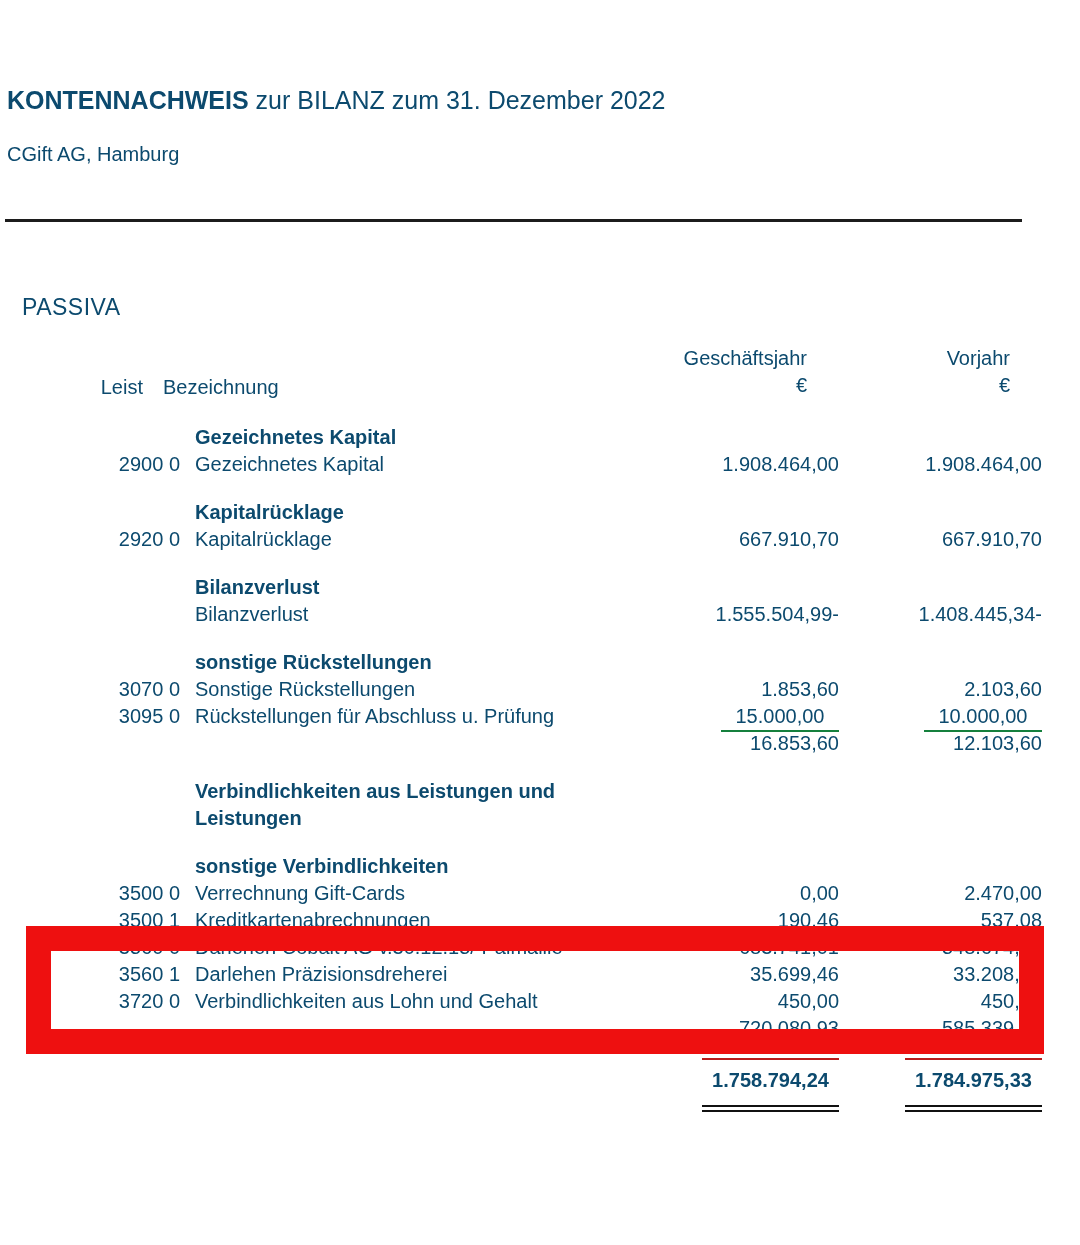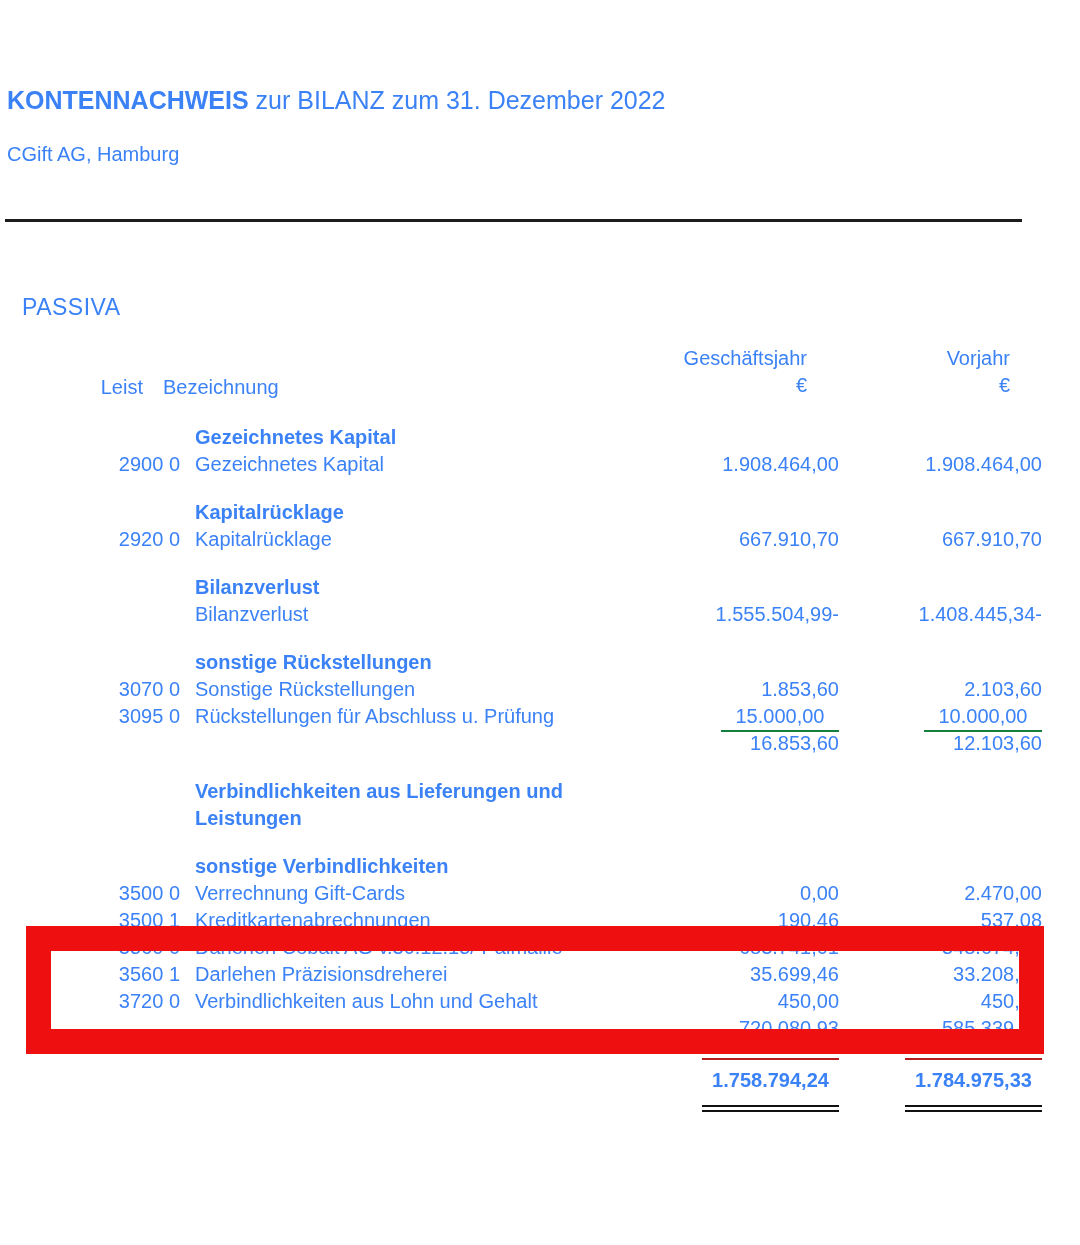--- a/index.html
+++ b/index.html
@@ -1,18 +1,18 @@
 <!DOCTYPE html>
 <html><head>
 <meta charset="utf-8">
 <style>
   html,body{margin:0;padding:0;background:#ffffff;}
   .page{
     position:relative;width:1080px;height:1245px;background:#ffffff;
-    font-family:"Liberation Sans",sans-serif;color:#3b82f6;overflow:hidden;
+    font-family:"Liberation Sans",sans-serif;color:#0c4a6e;overflow:hidden;
   }
   .abs{position:absolute;}
   
   .doc-title{left:7px;top:86px;font-size:25px;white-space:pre;}
   .doc-title .tb{font-weight:bold;}
   .company{left:7px;top:143px;font-size:20px;}
   .top-rule{left:5px;top:219px;width:1017px;height:3px;background:#1c1c1c;}
   .section-heading{left:22px;top:294px;font-size:23px;letter-spacing:0.5px;}
   
   .col-headers{left:0;top:347px;width:1080px;height:56px;font-size:20px;}
@@ -121,21 +121,21 @@
       <span class="v2 ul">10.000,00</span>
     </div>
     <div class="row">
       <span class="v1">16.853,60</span>
       <span class="v2">12.103,60</span>
     </div>
 
     <div class="sp"></div>
 
     <div class="row group">
-        <span class="name">Verbindlichkeiten aus Lieferungen und</span>
+        <span class="name">Verbindlichkeiten aus Leistungen und</span>
       </div>
     <div class="row group">
         <span class="name">Leistungen</span>
       </div>
 
     <div class="sp"></div>
 
     <div class="row group">
         <span class="name">sonstige Verbindlichkeiten</span>
       </div>

